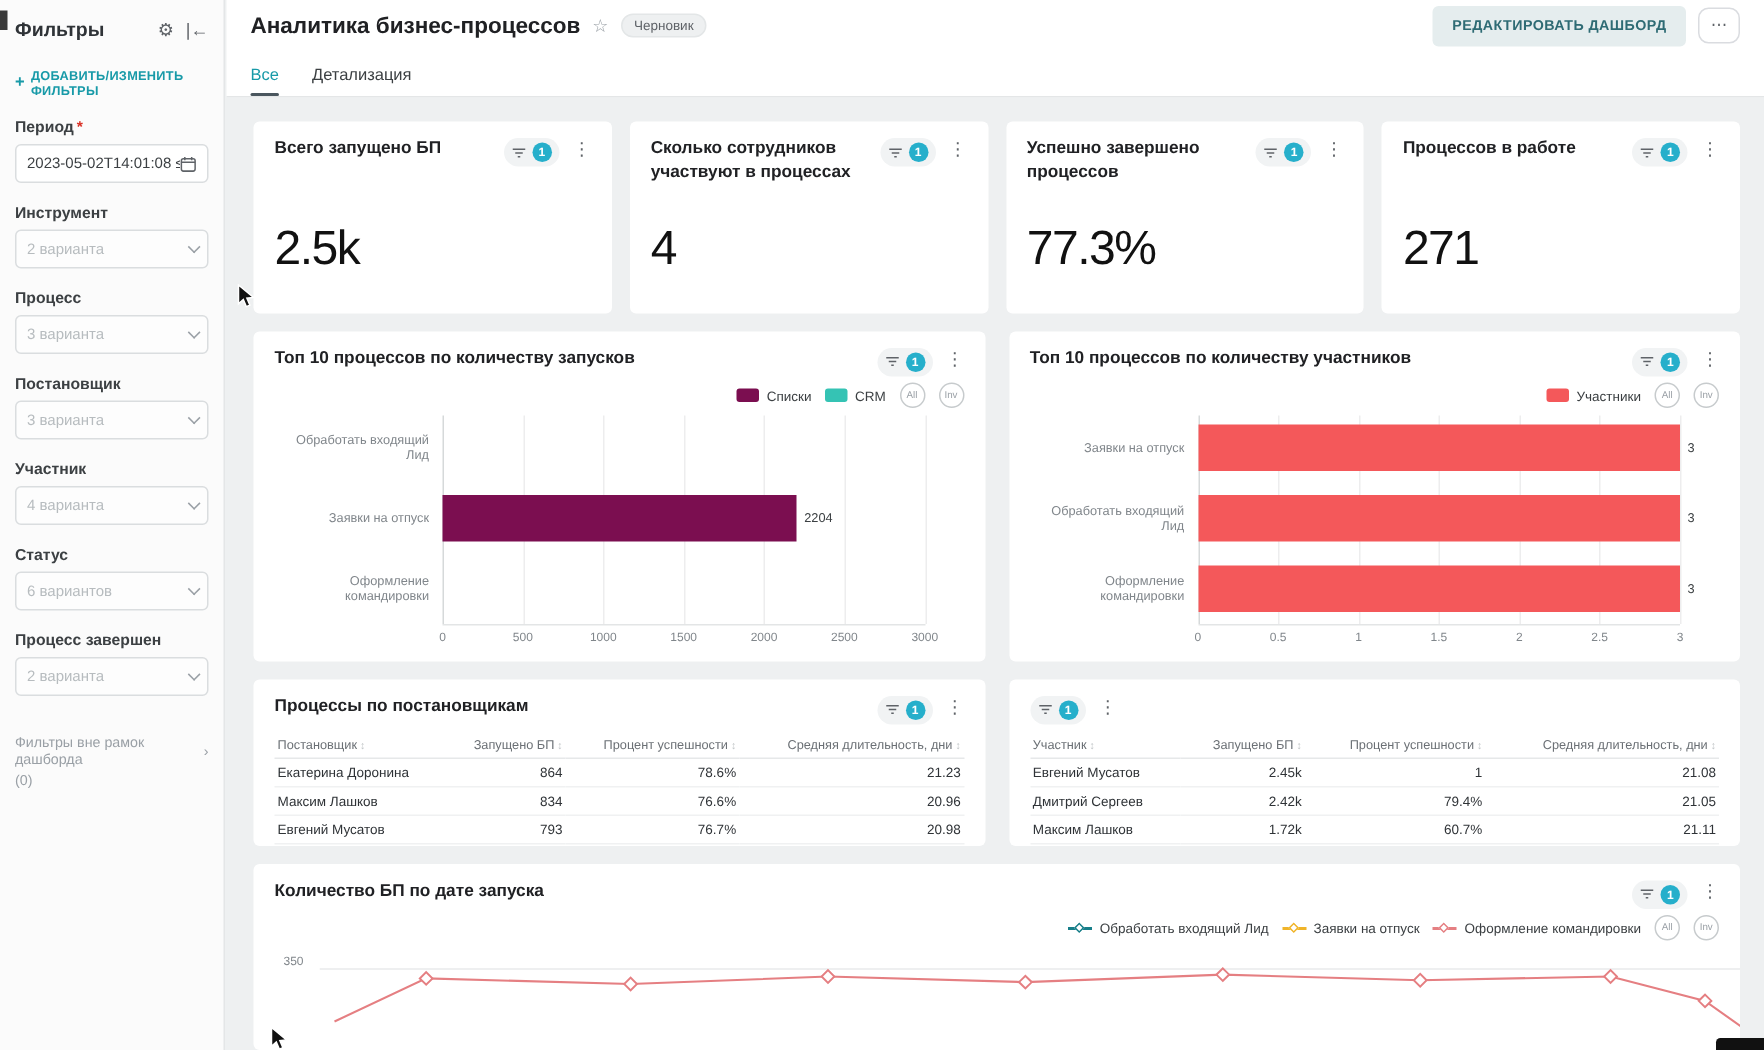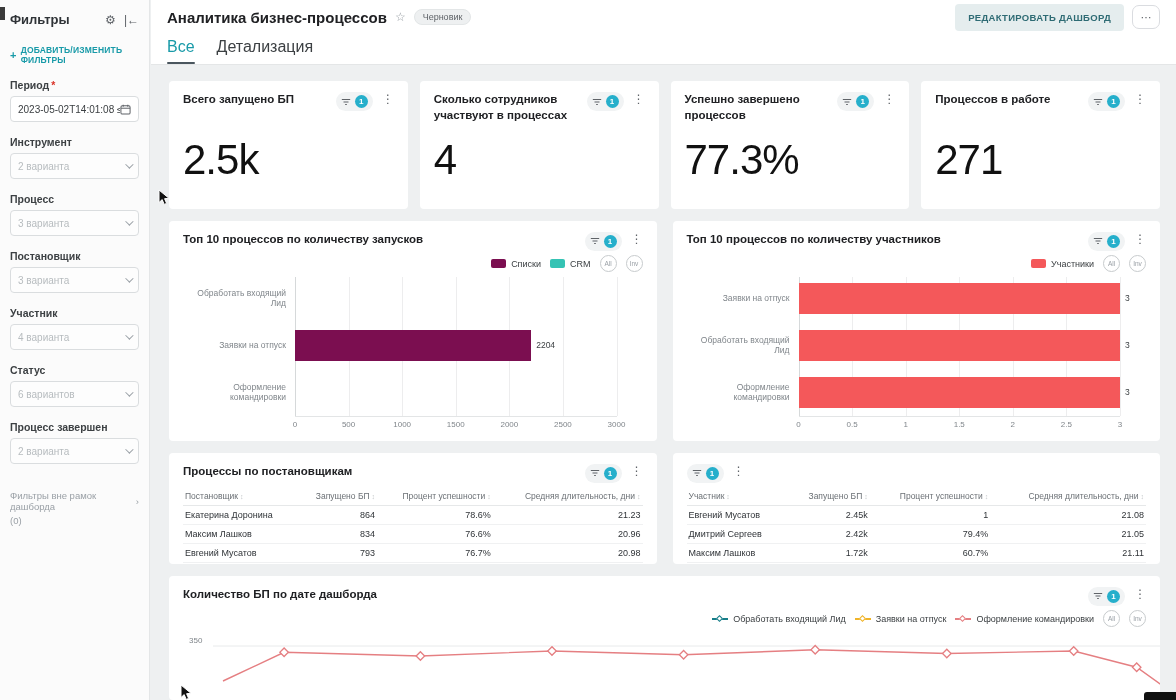--- a/index.html
+++ b/index.html
@@ -29,37 +29,37 @@
   
   .main { position:absolute; left:151px; top:0; width:1025px; height:700px; }
   .topbar { height:34px; background:#fff; display:flex; align-items:center; padding:0 16px; }
   .page-title { font-size:15px; font-weight:bold; color:#202124; }
   .star { font-size:12px; color:#9aa0a6; margin-left:8px; cursor:pointer; }
   .draft-badge { margin-left:8px; background:#eef0f1; border:1px solid #e3e6e7; color:#5f6368; font-size:9px; border-radius:10px; padding:2px 8px; }
   .topbar-right { margin-left:auto; display:flex; align-items:center; gap:8px; }
   .edit-btn { background:#e5edee; color:#2e6b74; font-size:9.5px; font-weight:bold; letter-spacing:.3px; border:none; border-radius:4px; padding:8px 13px; cursor:pointer; }
   .more-btn { background:#fff; border:1px solid #dadce0; border-radius:7px; width:28px; height:24px; font-size:11px; color:#5f6368; cursor:pointer; line-height:10px; }
   .tabsbar { height:31px; background:#fff; border-bottom:1px solid #e4e6e7; display:flex; align-items:flex-end; padding:0 16px; gap:22px; }
-  .tab { font-size:16px; padding-bottom:8px; cursor:pointer; color:#3c4043; position:relative; }
+  .tab { font-size:11px; padding-bottom:8px; cursor:pointer; color:#3c4043; position:relative; }
   .tab.active { color:#189aa8; }
   .tab.active::after { content:""; position:absolute; left:0; right:0; bottom:0; height:2.5px; background:#4a565e; border-radius:2px; }
 
   
   .content { padding:16px 16px 0 18px; display:flex; flex-direction:column; gap:12px; height:635px; }
   .row-kpi { display:grid; grid-template-columns:repeat(4,1fr); gap:12px; height:165px; }
   .row-charts { display:grid; grid-template-columns:1fr 1fr; gap:16px; height:245px; }
   .row-tables { display:grid; grid-template-columns:1fr 1fr; gap:16px; height:111px; }
   .row-line { height:160px; }
   .card { background:#fff; border-radius:4px; padding:11px 14px; display:flex; flex-direction:column; overflow:hidden; }
   .card-head { display:flex; align-items:flex-start; }
   .card-title { font-size:11.5px; font-weight:bold; color:#202124; flex:1; line-height:1.35; padding-right:6px; }
   .pill { display:flex; align-items:center; gap:4px; background:#f1f3f4; border-radius:12px; padding:3px 5px; cursor:pointer; flex:none; }
   .badge { width:13px; height:13px; border-radius:50%; background:#26afcb; color:#fff; font-size:8px; font-weight:bold; display:flex; align-items:center; justify-content:center; }
   .kebab { font-size:12px; color:#5f6368; margin-left:9px; cursor:pointer; line-height:14px; flex:none; }
-  .kpi-value { font-size:42px; color:#111; margin-top:auto; margin-bottom:14px; letter-spacing:-1px; }
+  .kpi-value { font-size:32px; color:#111; margin-top:auto; margin-bottom:14px; letter-spacing:-1px; }
 
   
   .legend { display:flex; justify-content:flex-end; align-items:center; gap:9px; margin-top:4px; height:18px; }
   .leg-item { display:flex; align-items:center; gap:5px; font-size:9px; color:#3c4043; cursor:pointer; }
   .chip { width:15px; height:9px; border-radius:2px; }
   .circ-btn { width:17px; height:17px; border:1px solid #c7cbcd; border-radius:50%; color:#9aa0a6; font-size:6.5px; display:flex; align-items:center; justify-content:center; cursor:pointer; }
   .lmark { position:relative; width:16px; height:8px; display:inline-block; }
   .lmark .lline { position:absolute; left:0; right:0; top:3.5px; height:1.2px; }
   .lmark .ldiam { position:absolute; left:5px; top:1px; width:5px; height:5px; background:#fff; border:1.4px solid; transform:rotate(45deg); }
 
@@ -482,21 +482,21 @@
                   </tr>
                 </tbody>
               </table>
             </div>
         </div>
       </div>
 
       <div class="row-line">
         <div class="card" style="height:100%;">
           <div class="card-head">
-            <div class="card-title">Количество БП по дате дашборда</div>
+            <div class="card-title">Количество БП по дате запуска</div>
             <div class="pill">
               <svg class="funnel" viewBox="0 0 12 12">
                   <line x1="1" y1="3" x2="11" y2="3" stroke="#5f6368" stroke-width="1.3"></line>
                   <line x1="3" y1="6" x2="9" y2="6" stroke="#5f6368" stroke-width="1.3"></line>
                   <line x1="5" y1="9" x2="7" y2="9" stroke="#5f6368" stroke-width="1.3"></line>
                 </svg>
               <span class="badge">1</span>
             </div>
             <div class="kebab">⋮</div>
           </div>

